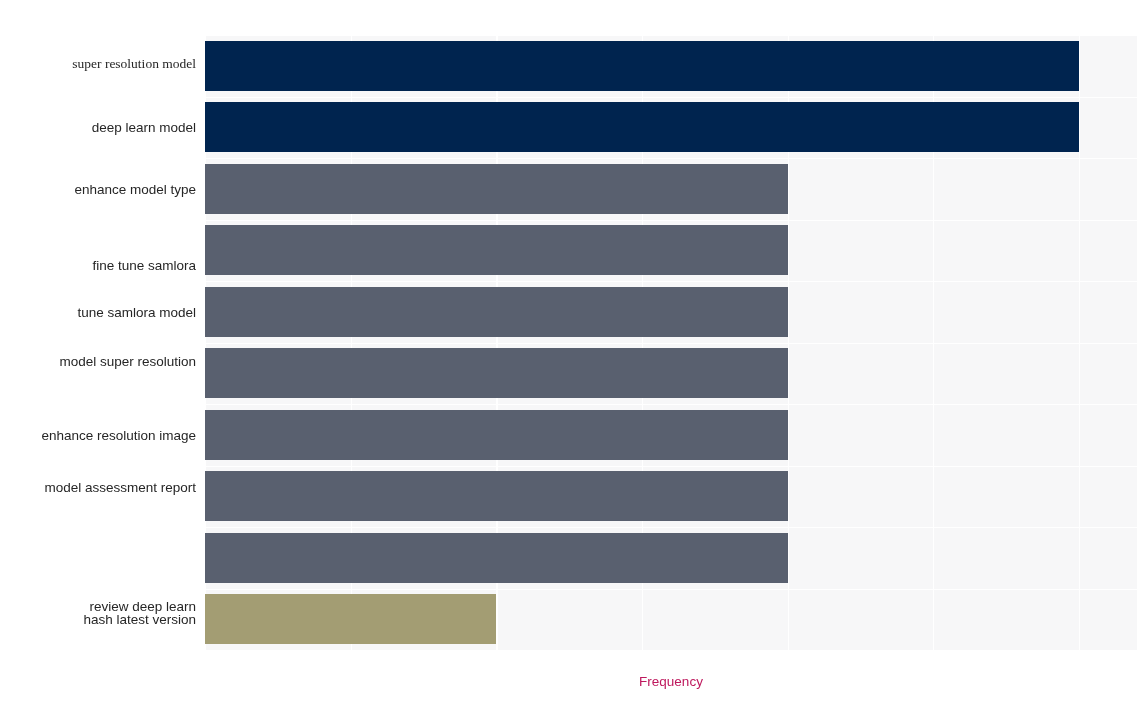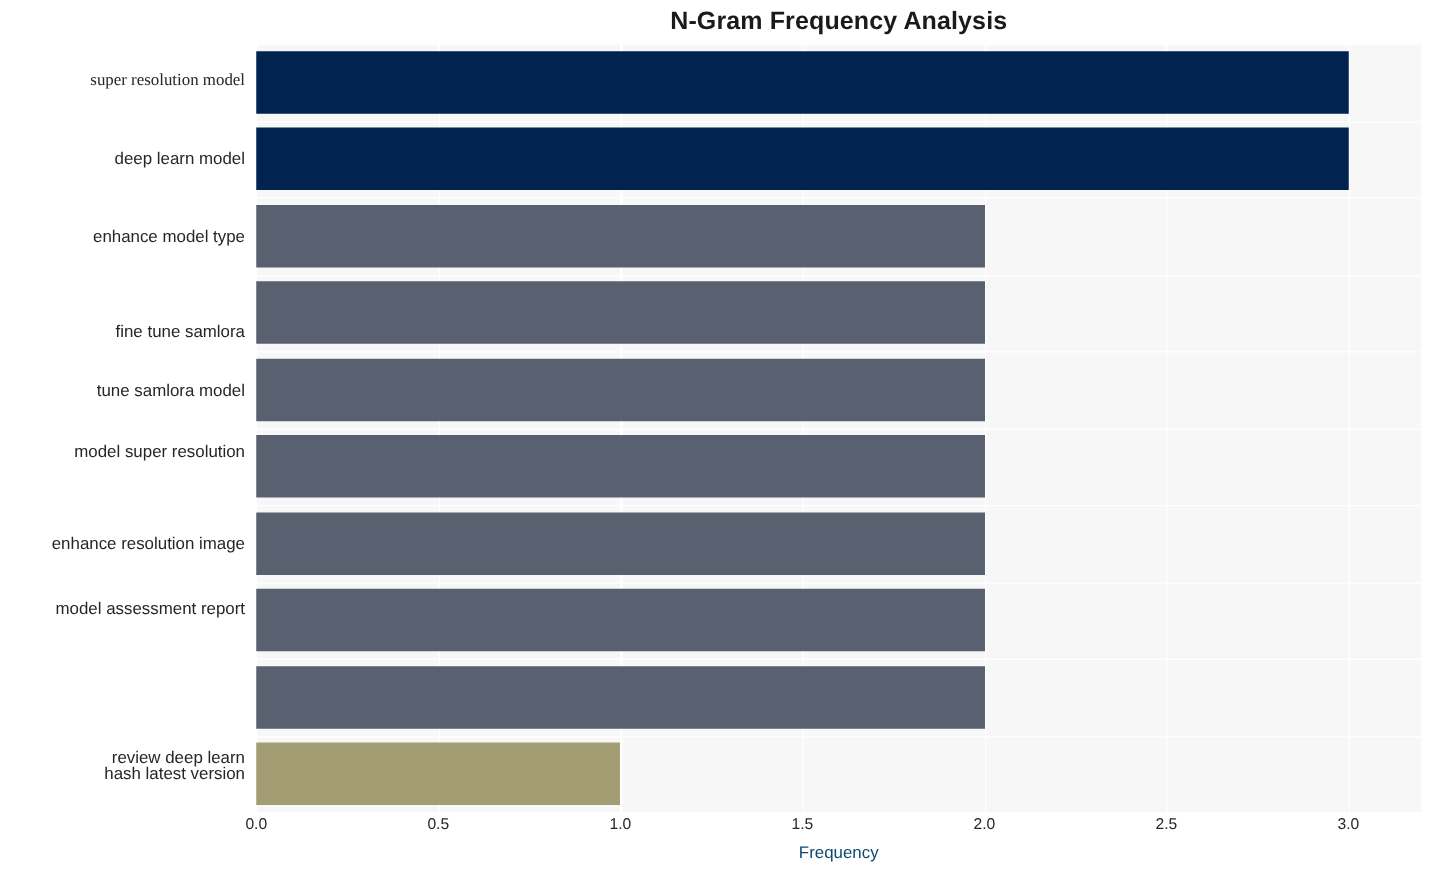--- a/index.html
+++ b/index.html
@@ -108,29 +108,28 @@
     white-space: nowrap;
   }
 
   #xaxis-title {
     position: absolute;
     left: 205px;
     top: 674px;
     width: 932px;
     text-align: center;
     font-size: 13.5px;
-    color: #0c4a6e;
+    color: #be185d;
   }
 </style>
 </head>
 <body>
 
 <div id="figure">
 
-  <div id="chart-title">N-Gram Frequency Analysis</div>
 
   <div id="plot-area">
     <div id="grid-layer">
         <div class="gridline-v" style="left: 0px;"></div>
         <div class="gridline-v" style="left: 145.625px;"></div>
         <div class="gridline-v" style="left: 291.25px;"></div>
         <div class="gridline-v" style="left: 436.875px;"></div>
         <div class="gridline-v" style="left: 582.5px;"></div>
         <div class="gridline-v" style="left: 728.125px;"></div>
         <div class="gridline-v" style="left: 873.75px;"></div>
@@ -165,25 +164,16 @@
       <div class="ytick-label" style="top: 92.25px; padding-left: 34px;">deep learn model</div>
       <div class="ytick-label" style="top: 153.75px;">enhance model type</div>
       <div class="ytick-label" style="top: 230px;">fine tune samlora</div>
       <div class="ytick-label" style="top: 276.75px;">tune samlora model</div>
       <div class="ytick-label" style="top: 326px;">model super resolution</div>
       <div class="ytick-label" style="top: 399.75px;">enhance resolution image</div>
       <div class="ytick-label" style="top: 452px;">model assessment report</div>
       <div class="ytick-label" style="top: 522.75px; margin-top: 48px;">review deep learn</div>
       <div class="ytick-label" style="top: 584.25px;">hash latest version</div>
     </div>
-  <div id="xtick-layer">
-      <div class="xtick-label" style="left: 0px;">0.0</div>
-      <div class="xtick-label" style="left: 145.625px;">0.5</div>
-      <div class="xtick-label" style="left: 291.25px;">1.0</div>
-      <div class="xtick-label" style="left: 436.875px;">1.5</div>
-      <div class="xtick-label" style="left: 582.5px;">2.0</div>
-      <div class="xtick-label" style="left: 728.125px;">2.5</div>
-      <div class="xtick-label" style="left: 873.75px;">3.0</div>
-    </div>
 
   <div id="xaxis-title">Frequency</div>
 
 </div>
 
 </body></html>

